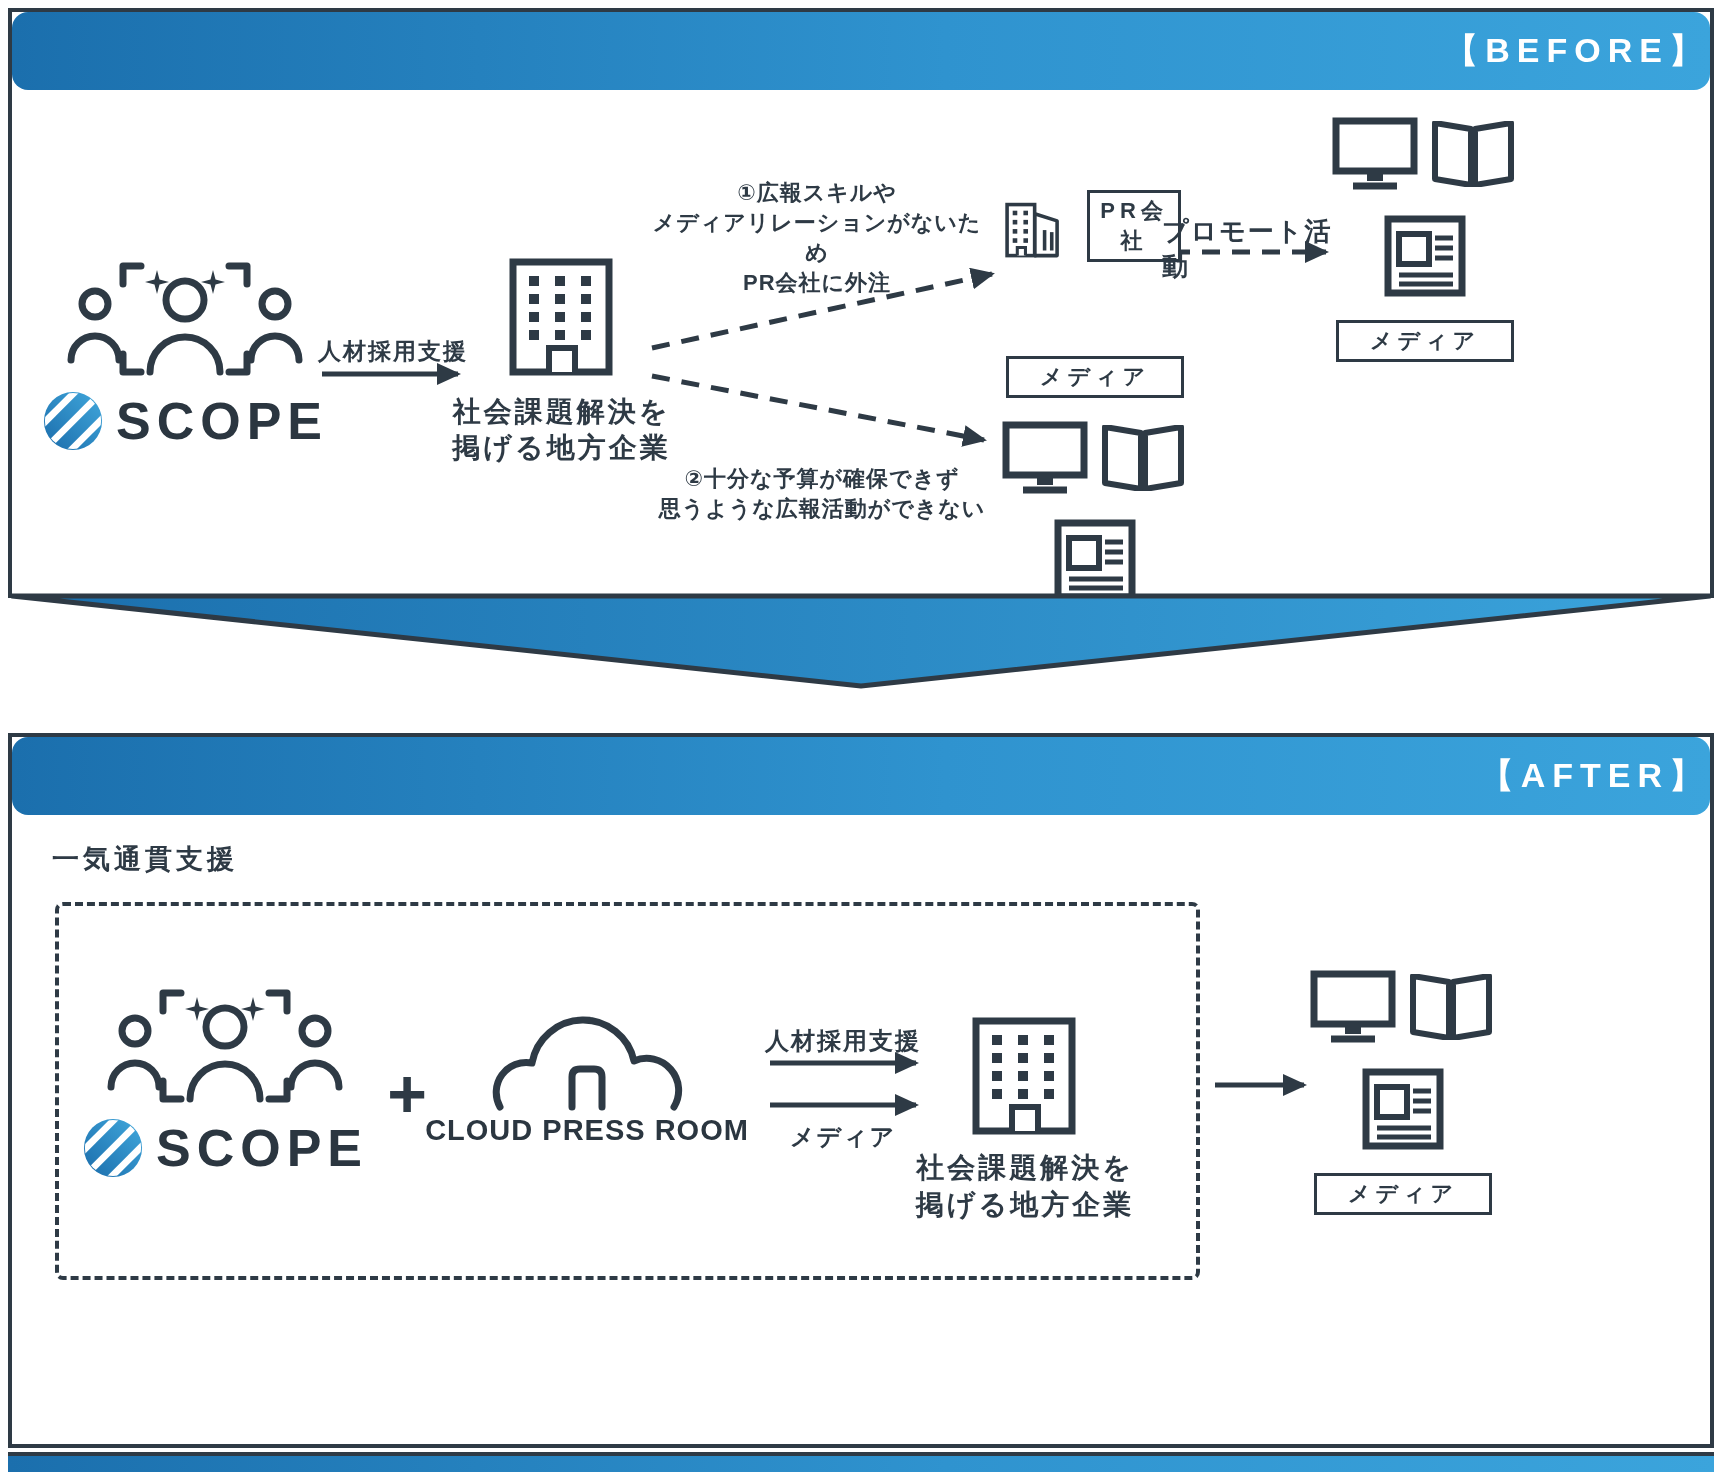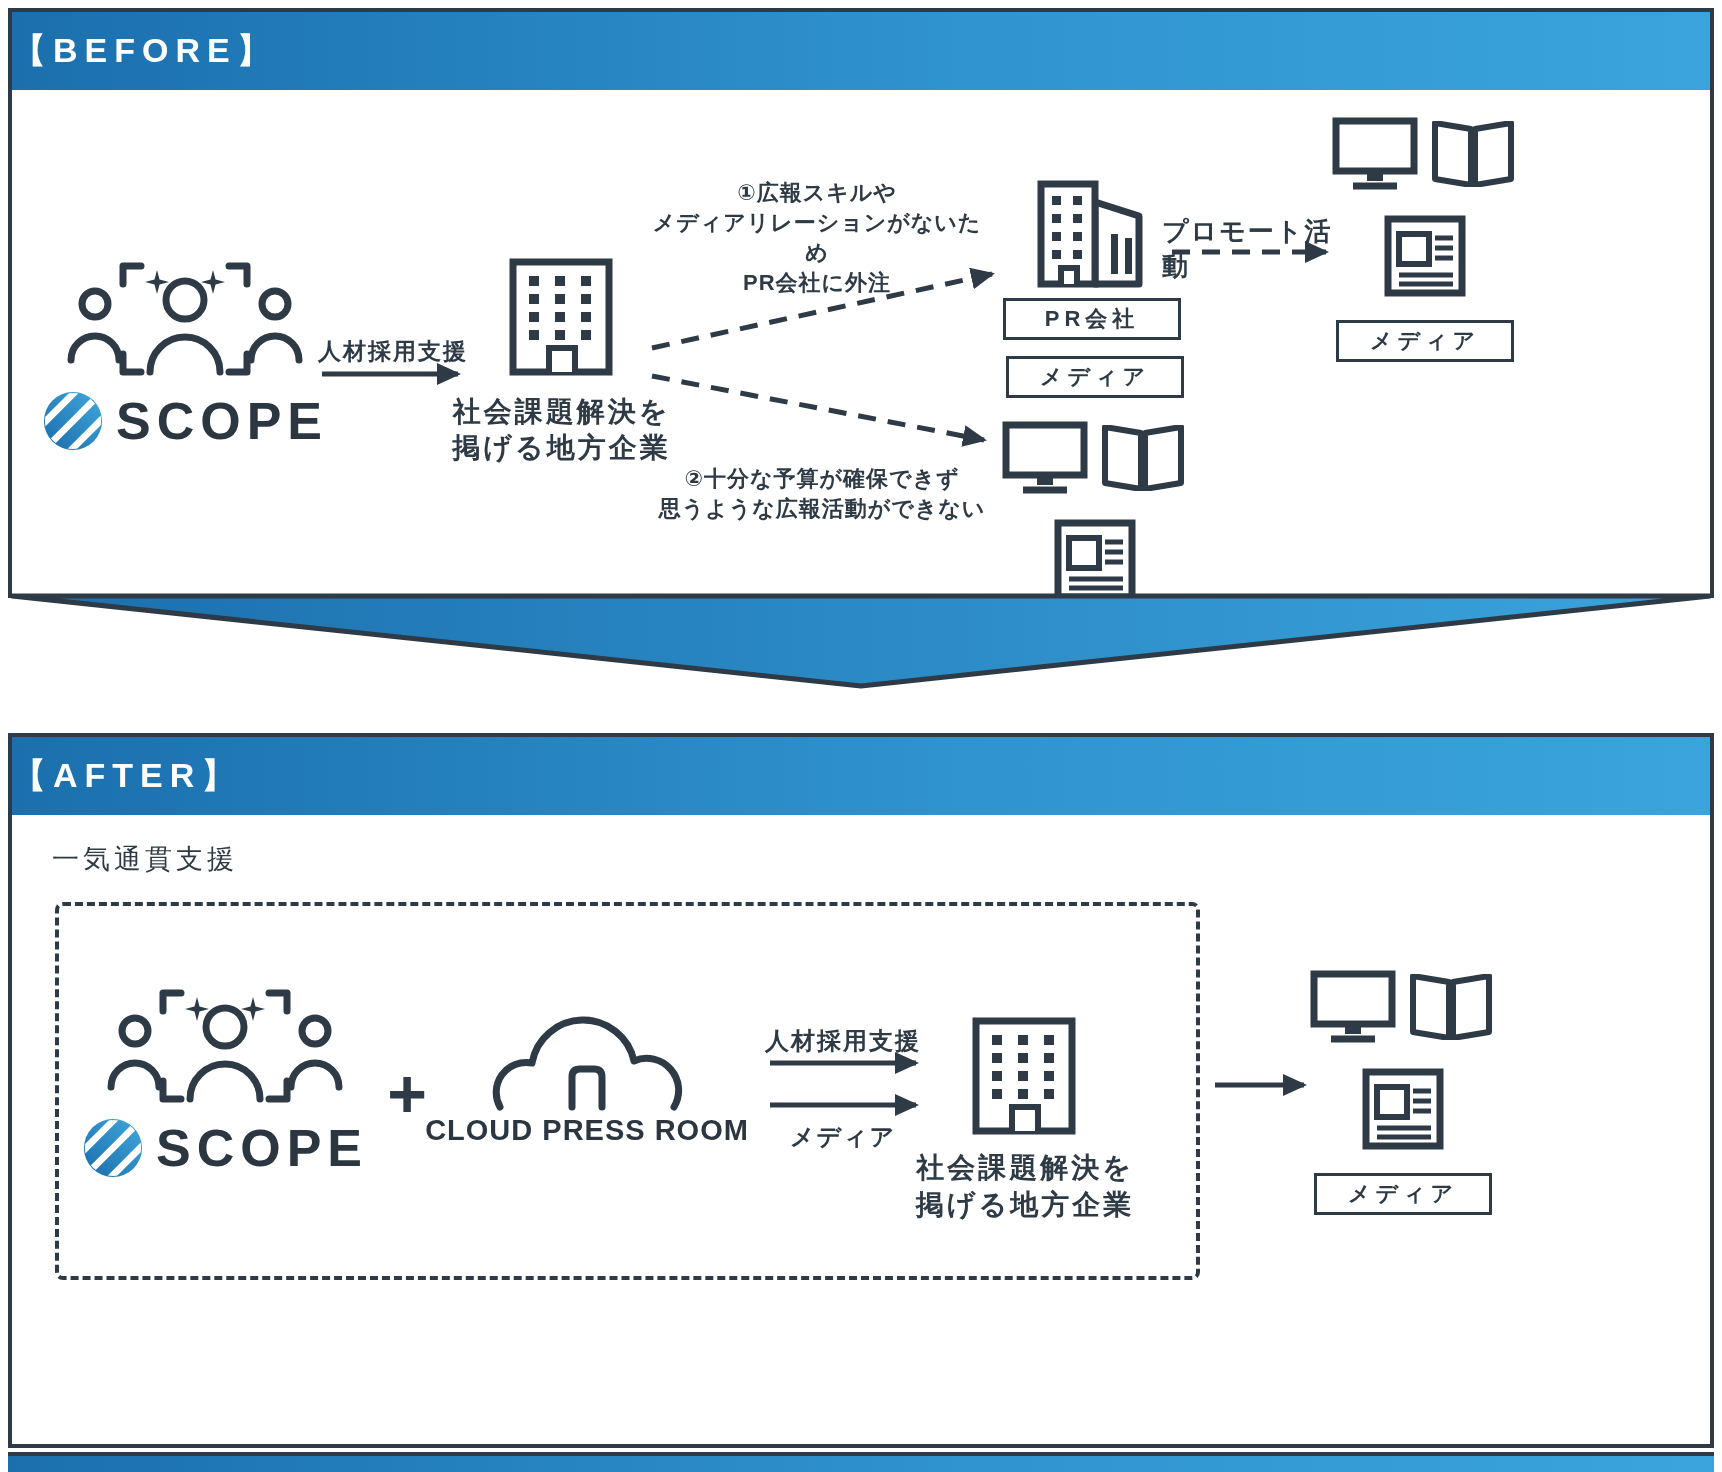--- a/index.html
+++ b/index.html
@@ -14,21 +14,21 @@
   .panel {
     position:absolute; left:8px; width:1706px;
     background:#fff; border:4px solid #2e3a45;
   }
   .panel-before { top:8px;  height:590px; }
   .panel-after  { top:733px; height:715px; }
 
   .panel-header {
     position:absolute; top:0; left:0; right:0; height:78px;
     background:linear-gradient(90deg,#1b6fad 0%,#2f93cf 55%,#3ba4dc 100%);
-    display:flex; align-items:center; justify-content:flex-start; z-index:5;
+    display:flex; align-items:center; justify-content:flex-end; z-index:5;border-radius:16px;
   }
   .panel-title { color:#fff; font-size:34px; font-weight:bold; letter-spacing:7px; }
 
   .panel-body { position:absolute; inset:0; }
   .arrows { position:absolute; inset:0; width:100%; height:100%; pointer-events:none; }
 
   .abs { position:absolute; }
 
   .scope-group { position:absolute; display:flex; flex-direction:column; align-items:center; }
   .scope-logo-row { display:flex; align-items:center; gap:12px; margin-top:12px; }
@@ -40,21 +40,21 @@
   .note { position:absolute; text-align:center; font-size:22px; font-weight:bold; line-height:30px; letter-spacing:1px; }
 
   .caption { position:absolute; text-align:center; font-size:28px; font-weight:bold; line-height:36px; letter-spacing:3px; }
 
   .media-stack { position:absolute; width:190px; display:flex; flex-direction:column; align-items:center; gap:22px; }
   .media-row { display:flex; align-items:flex-start; gap:8px; }
   .media-label {
     width:178px; border:3px solid #2e3a45; background:#fff;
     text-align:center; font-size:22px; font-weight:bold; letter-spacing:5px; padding:3px 0;
   }
-  .pr-group { position:absolute; width:178px; display:flex; flex-direction:column; align-items:center; gap:8px; }
+  .pr-group { position:absolute; width:178px; display:flex; flex-direction:row; align-items:center; gap:24px; }
 
   .dashed-box {
     position:absolute; border:4px dashed #2e3a45; border-radius:8px;
   }
   .plus-sign { position:absolute; font-size:68px; font-weight:bold; line-height:80px; width:80px; text-align:center; }
 
   .cloud-group { position:absolute; width:300px; display:flex; flex-direction:column; align-items:center; }
   .cloud-wordmark { font-size:29px; font-weight:800; letter-spacing:1px; color:#2b3640; white-space:nowrap; }
 
   .chevron { position:absolute; left:8px; top:592px; width:1706px; height:100px; }
@@ -274,21 +274,21 @@
             <path d="M0 0 L24 11 L0 22 Z" fill="#2e3a45"></path>
           </marker>
         </defs>
         <g stroke="#2e3a45" stroke-width="5" fill="none">
           <line x1="758" y1="326" x2="904" y2="326" marker-end="url(#aha)"></line>
           <line x1="758" y1="368" x2="904" y2="368" marker-end="url(#aha)"></line>
           <line x1="1203" y1="348" x2="1292" y2="348" marker-end="url(#aha)"></line>
         </g>
       </svg>
 
-      <div class="abs" style="left:40px;top:104px;font-size:27px;font-weight:normal;letter-spacing:4px;">一気通貫支援</div>
+      <div class="abs" style="left:40px;top:104px;font-size:27px;font-weight:bold;letter-spacing:4px;">一気通貫支援</div>
 
       <div class="dashed-box" style="left:43px;top:165px;width:1145px;height:378px;"></div>
 
       <div class="scope-group" style="left:78px;top:250px;width:270px;">
         <svg width="240" height="118" viewBox="0 0 240 118">
           <g fill="none" stroke="#2e3a45" stroke-width="7" stroke-linecap="round" stroke-linejoin="round">
             <circle cx="30" cy="44" r="13"></circle>
             <path d="M6 100 a24 24 0 0 1 48 0"></path>
             <circle cx="210" cy="44" r="13"></circle>
             <path d="M186 100 a24 24 0 0 1 48 0"></path>

